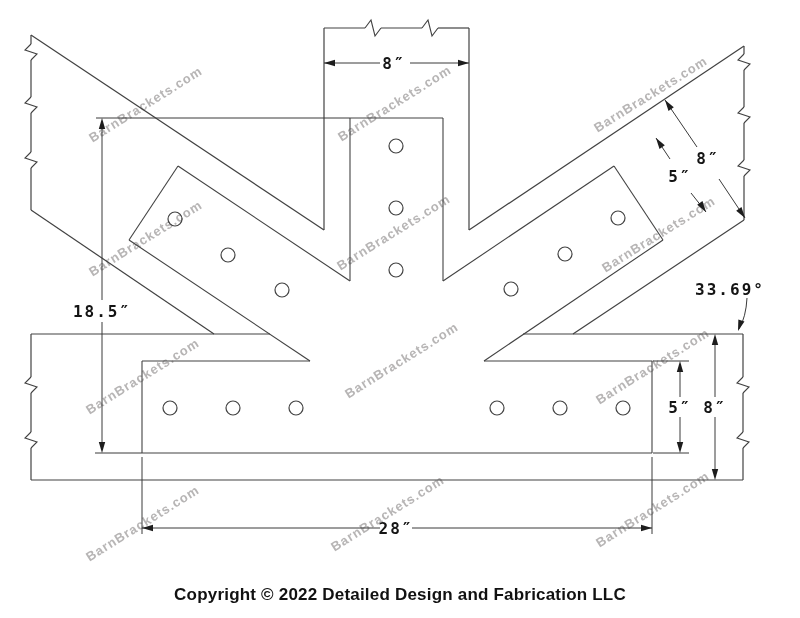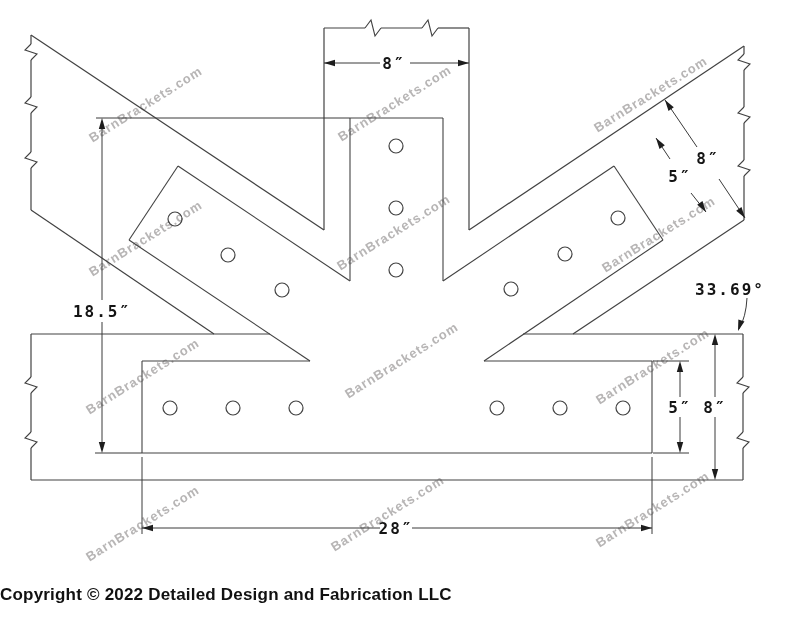--- a/index.html
+++ b/index.html
@@ -9,21 +9,21 @@
   .wm{font:bold 13px "Liberation Sans",sans-serif;fill:#b7b5b5;letter-spacing:1px;}
   .geo line{stroke:#424242;stroke-width:1.2;}
   .plate line{stroke:#424242;stroke-width:1.1;}
   .brk{fill:none;stroke:#424242;stroke-width:1.1;}
   .holes circle{fill:none;stroke:#424242;stroke-width:1.2;}
   .dim line{stroke:#3a3a3a;stroke-width:1;}
   .dim-label{font:bold 16px "DejaVu Sans Mono",monospace;fill:#141414;letter-spacing:2px;
              text-anchor:middle;}
   .ah{fill:#1d1d1d;}
   .arc{fill:none;stroke:#3a3a3a;stroke-width:1;}
-  #copyright{position:absolute;left:0;top:585px;width:100%;
+  #copyright{position:absolute;left:0;top:585px;width:100%;text-align:center;
              font:bold 17px "Liberation Sans",sans-serif;color:#111;letter-spacing:0.2px;}
 </style>
 </head>
 <body>
 
 <div id="stage">
   <svg id="cad" width="800" height="618" viewBox="0 0 800 618">
       <g class="">
         <text transform="translate(148 108) rotate(-32)" class="wm" text-anchor="middle">BarnBrackets.com</text>
         <text transform="translate(397 107) rotate(-32)" class="wm" text-anchor="middle">BarnBrackets.com</text>

